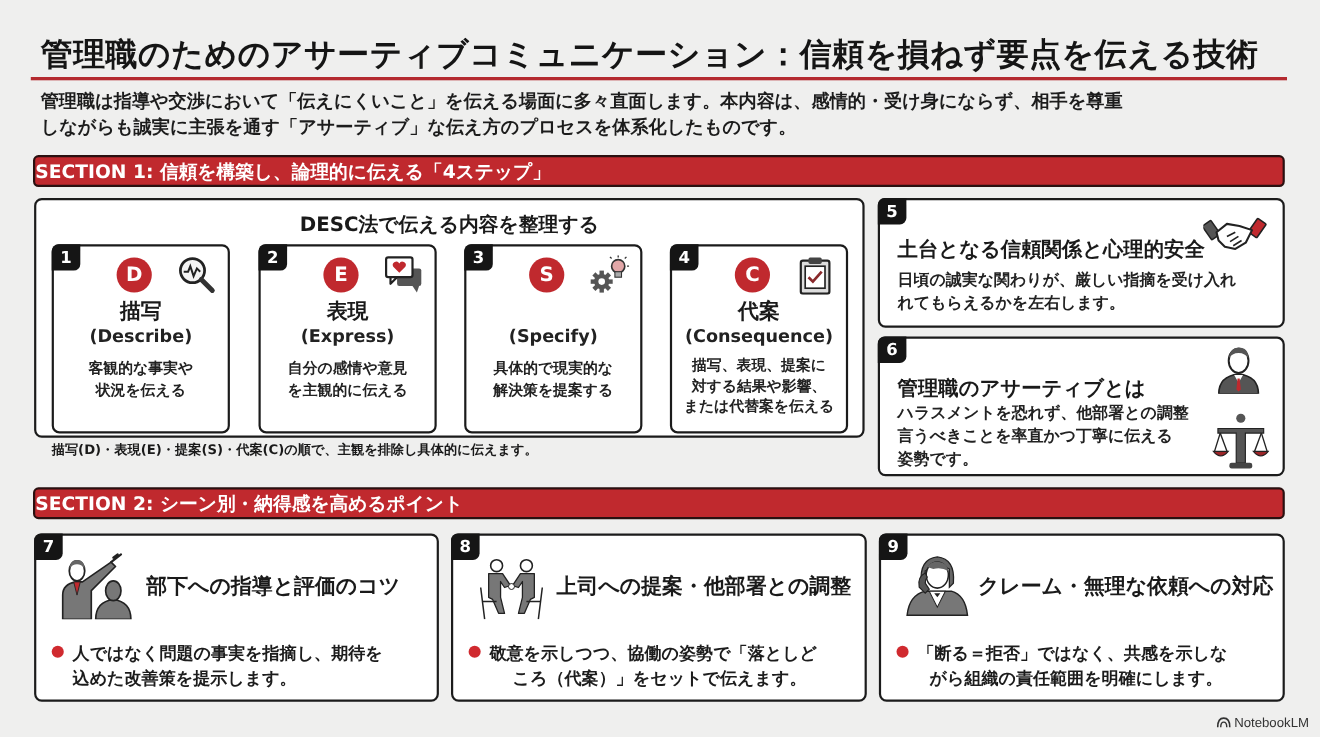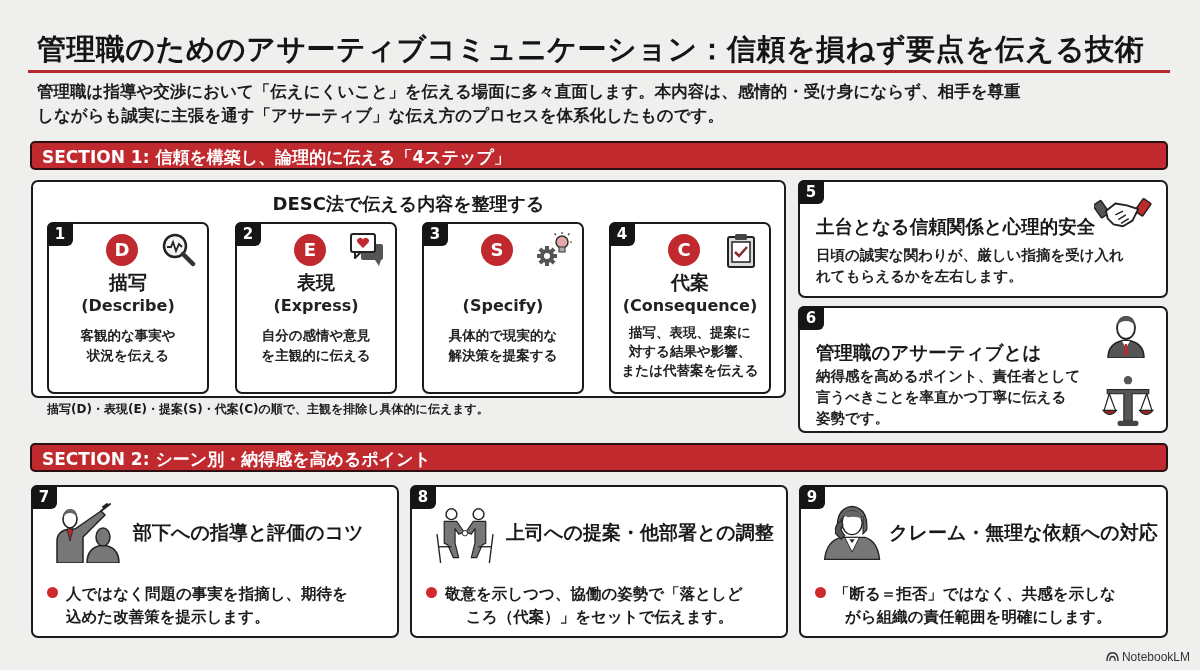--- a/index.html
+++ b/index.html
@@ -20,21 +20,21 @@
     background: #b42a2f;
   }
   .intro {
     position: absolute; left: 37px; top: 80px; width: 1130px;
     font-size: 16.5px; font-weight: bold; line-height: 24px; color: #1c1c1c;
   }
   .section-bar {
     position: absolute; left: 30px; width: 1138px; height: 29px;
     background: #c0292e; border: 2px solid #2a1010; border-radius: 5px;
     color: #fff; font-size: 17px; font-weight: bold;
-    padding-left: 10px; line-height: 29px; white-space: nowrap;
+    line-height: 29px; white-space: nowrap;
   }
   .panel {
     position: absolute; background: #fff; border: 2px solid #1b1b1b; border-radius: 7px;
   }
   .badge {
     position: absolute; left: -2px; top: -2px; width: 26px; height: 24px;
     background: #151515; color: #fff; font-weight: bold; font-size: 15px;
     text-align: center; line-height: 24px; border-radius: 6px 0 6px 0;
   }
   .desc-heading {
@@ -200,21 +200,21 @@
   <div class="side-body" style="left:16px; top:63px;">
     <div>日頃の誠実な関わりが、厳しい指摘を受け入れ</div>
     <div>れてもらえるかを左右します。</div>
   </div>
 </div>
 
 <div class="panel" style="left:798px; top:306px; width:370px; height:127px;">
   <div class="badge">6</div>
   <div class="side-title" style="left:16px; top:32px;">管理職のアサーティブとは</div>
   <div class="side-body" style="left:16px; top:58px;">
-    <div>納得感を高めるポイント、責任者として</div>
+    <div>ハラスメントを恐れず、他部署との調整</div>
     <div>言うべきことを率直かつ丁寧に伝える</div>
     <div>姿勢です。</div>
   </div>
   <svg viewBox="0 0 40 44" style="position:absolute; right:20px; top:6px; width:40px; height:44px;">
     <path d="M2 44 Q2 28 20 26 Q38 28 38 44 Z" fill="#555" stroke="#222" stroke-width="1.5"></path>
     <polygon points="16,27 24,27 20,34" fill="#fff"></polygon>
     <polygon points="19,30 21,30 22,40 20,42 18,40" fill="#c0292e"></polygon>
     <ellipse cx="20" cy="14" rx="9" ry="11" fill="#fff" stroke="#222" stroke-width="1.8"></ellipse>
     <path d="M11 12 Q12 2 20 2 Q29 2 29 12 Q26 7 20 7 Q14 7 11 12 Z" fill="#555"></path>
   </svg>

